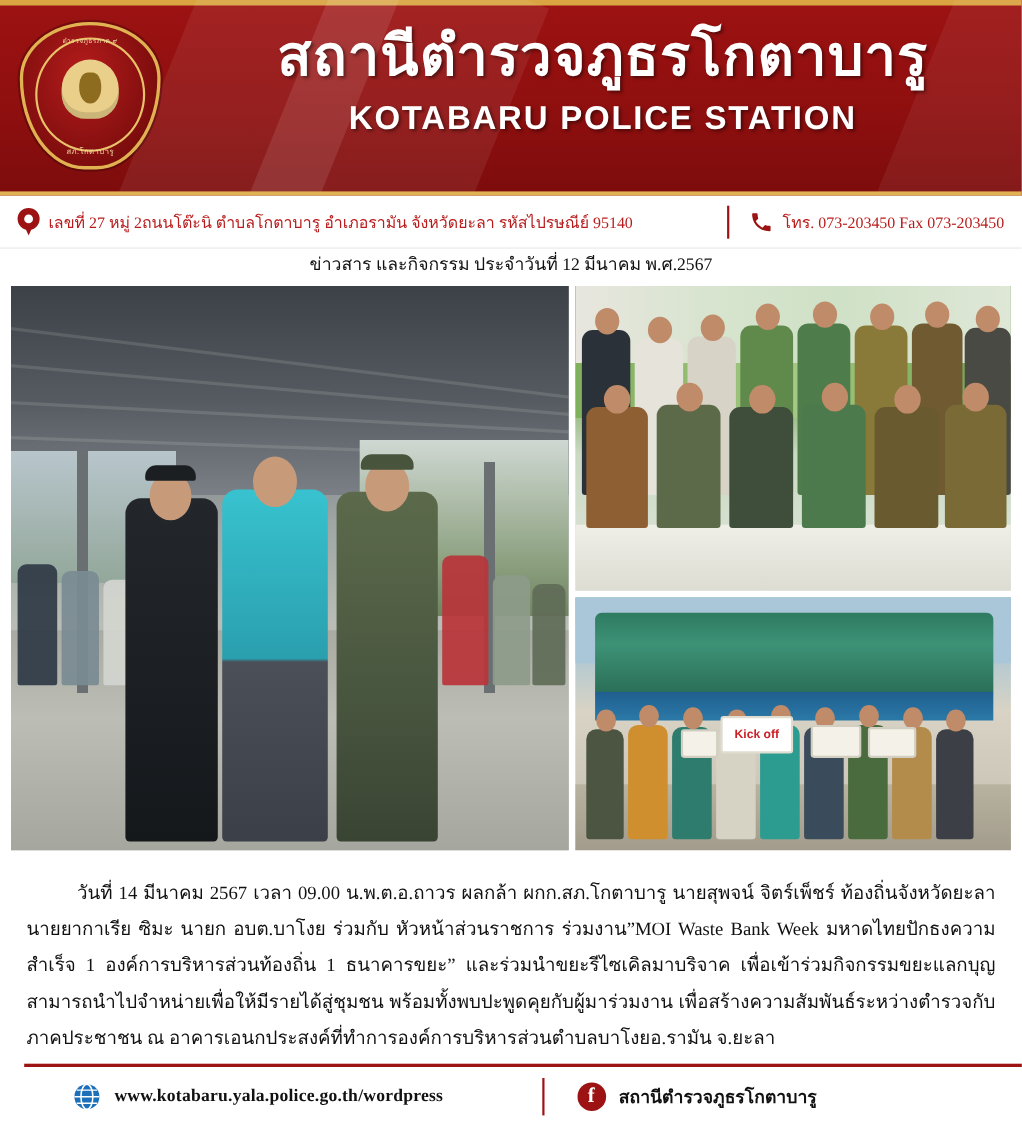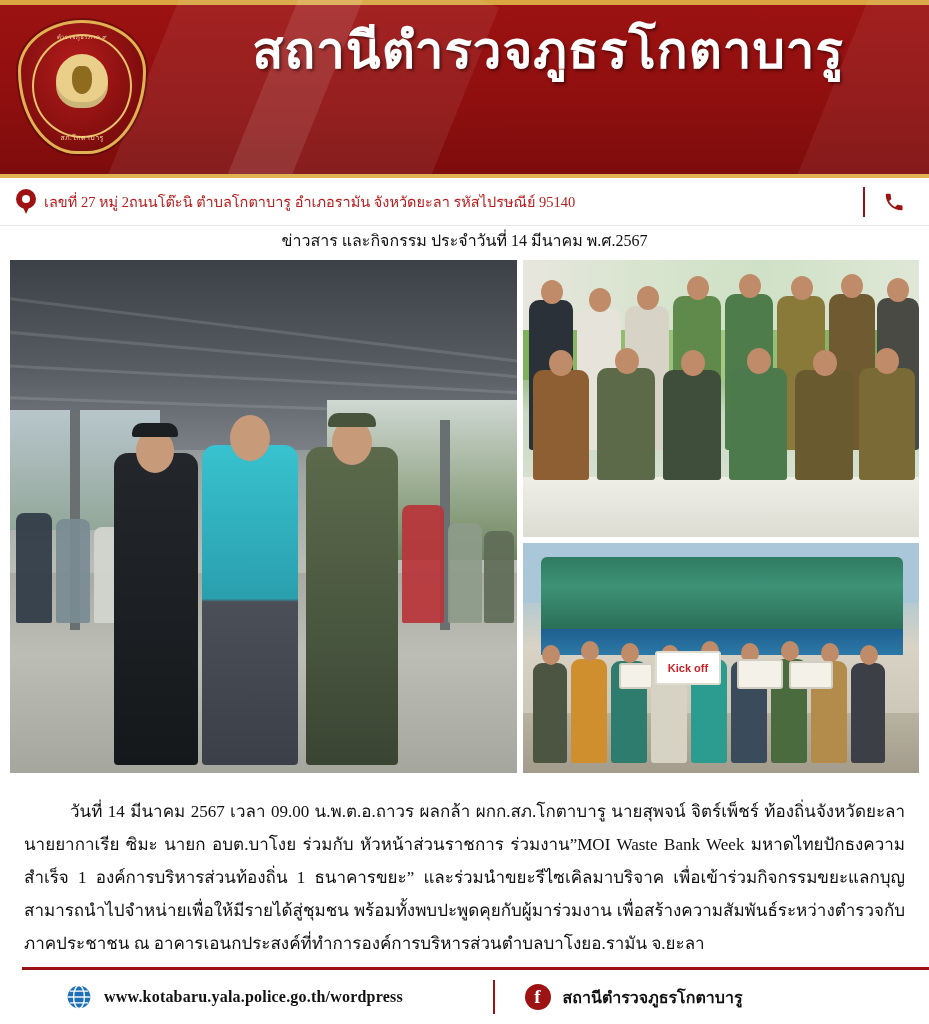--- a/index.html
+++ b/index.html
@@ -374,43 +374,45 @@
     <div class="crest">
       <div class="shield"></div>
       <div class="inner-ring"></div>
       <div class="garuda"></div>
       <div class="top-text">ตำรวจภูธรภาค ๙</div>
       <div class="bot-text">สภ.โกตาบารู</div>
     </div>
 
     <div class="title-wrap">
       <div class="title-th">สถานีตำรวจภูธรโกตาบารู</div>
+      <div class="title-en">KOTABARU POLICE STATION</div>
     </div>
     <div class="bottom-line"></div>
   </div>
 
   <div class="contact-bar">
     <div class="contact-left">
       <span class="pin-icon">
         <span class="body"></span>
           <span class="tip"></span>
           <span class="hole"></span>
       </span>
       <span class="contact-text">เลขที่ 27 หมู่ 2ถนนโต๊ะนิ ตำบลโกตาบารู อำเภอรามัน จังหวัดยะลา รหัสไปรษณีย์ 95140</span>
     </div>
     <div class="contact-right">
       <span class="phone-icon">
         <svg viewBox="0 0 24 24" width="22" height="22" aria-hidden="true">
           <path fill="#9d1212" d="M6.6 10.8c1.4 2.8 3.8 5.1 6.6 6.6l2.2-2.2c.3-.3.7-.4 1.1-.2 1.2.4 2.5.6 3.8.6.6 0 1 .4 1 1V20c0 .6-.4 1-1 1C10.6 21 3 13.4 3 4c0-.6.4-1 1-1h3.4c.6 0 1 .4 1 1 0 1.3.2 2.6.6 3.8.1.4 0 .8-.2 1.1l-2.2 1.9z"></path>
         </svg>
       </span>
+      <span class="contact-text">โทร. 073-203450  Fax 073-203450</span>
     </div>
   </div>
 
-  <div class="news-bar">ข่าวสาร และกิจกรรม ประจำวันที่ 14 มีนาคม พ.ศ.2567</div>
+  <div class="news-bar">ข่าวสาร และกิจกรรม ประจำวันที่ 12 มีนาคม พ.ศ.2567</div>
 
   <div class="photos">
 
     <div class="photo photo-left p1">
       <div class="roof"></div>
       <div class="truss" style="left:-10px; top:36px; transform:rotate(7deg);"></div>
       <div class="truss" style="left:-10px; top:70px; transform:rotate(5deg);"></div>
       <div class="truss" style="left:-10px; top:104px; transform:rotate(3deg);"></div>
       <div class="truss" style="left:-10px; top:136px; transform:rotate(2deg);"></div>
       <div class="skyL"></div>

